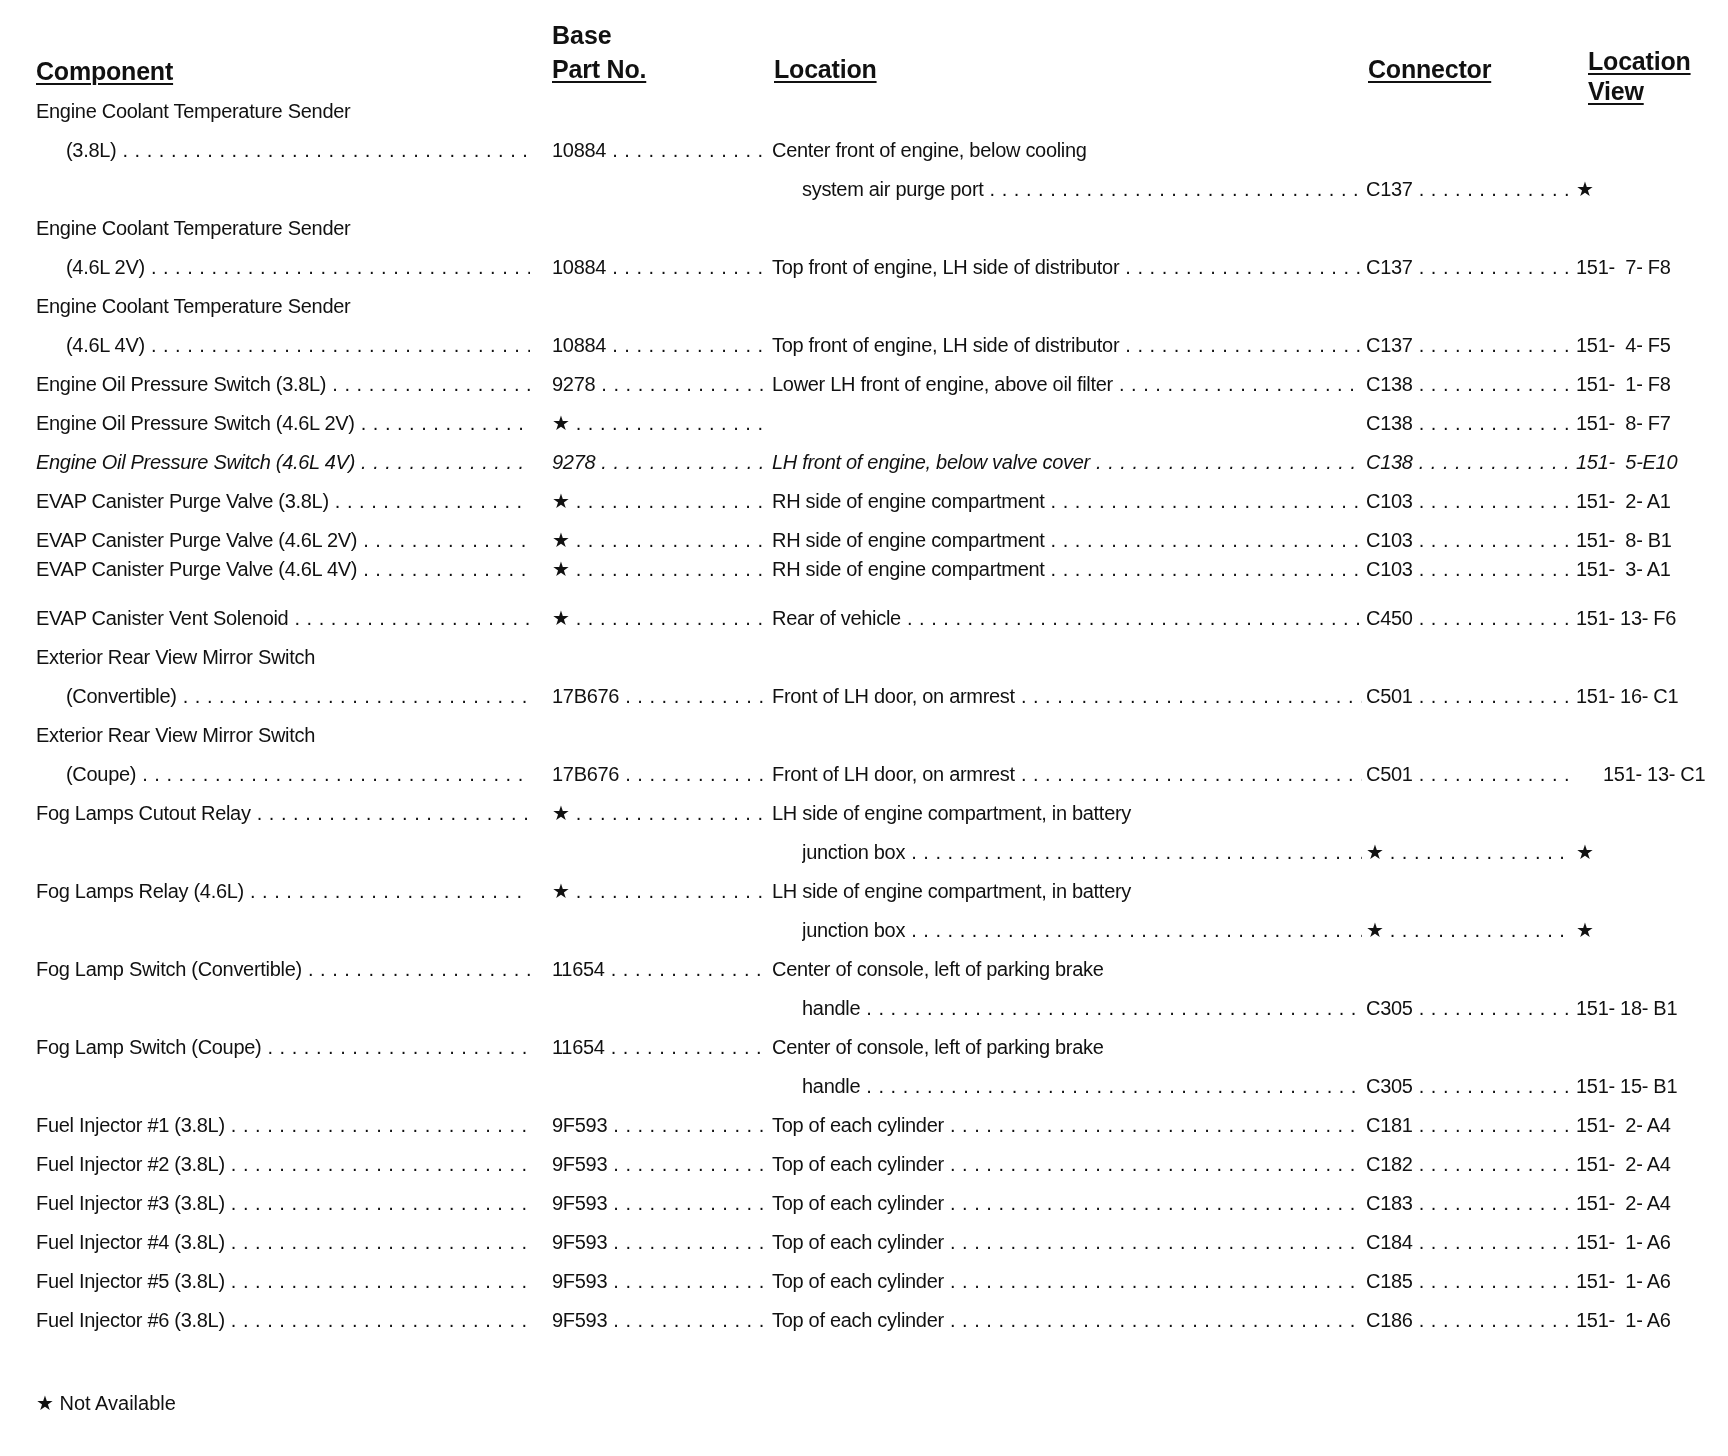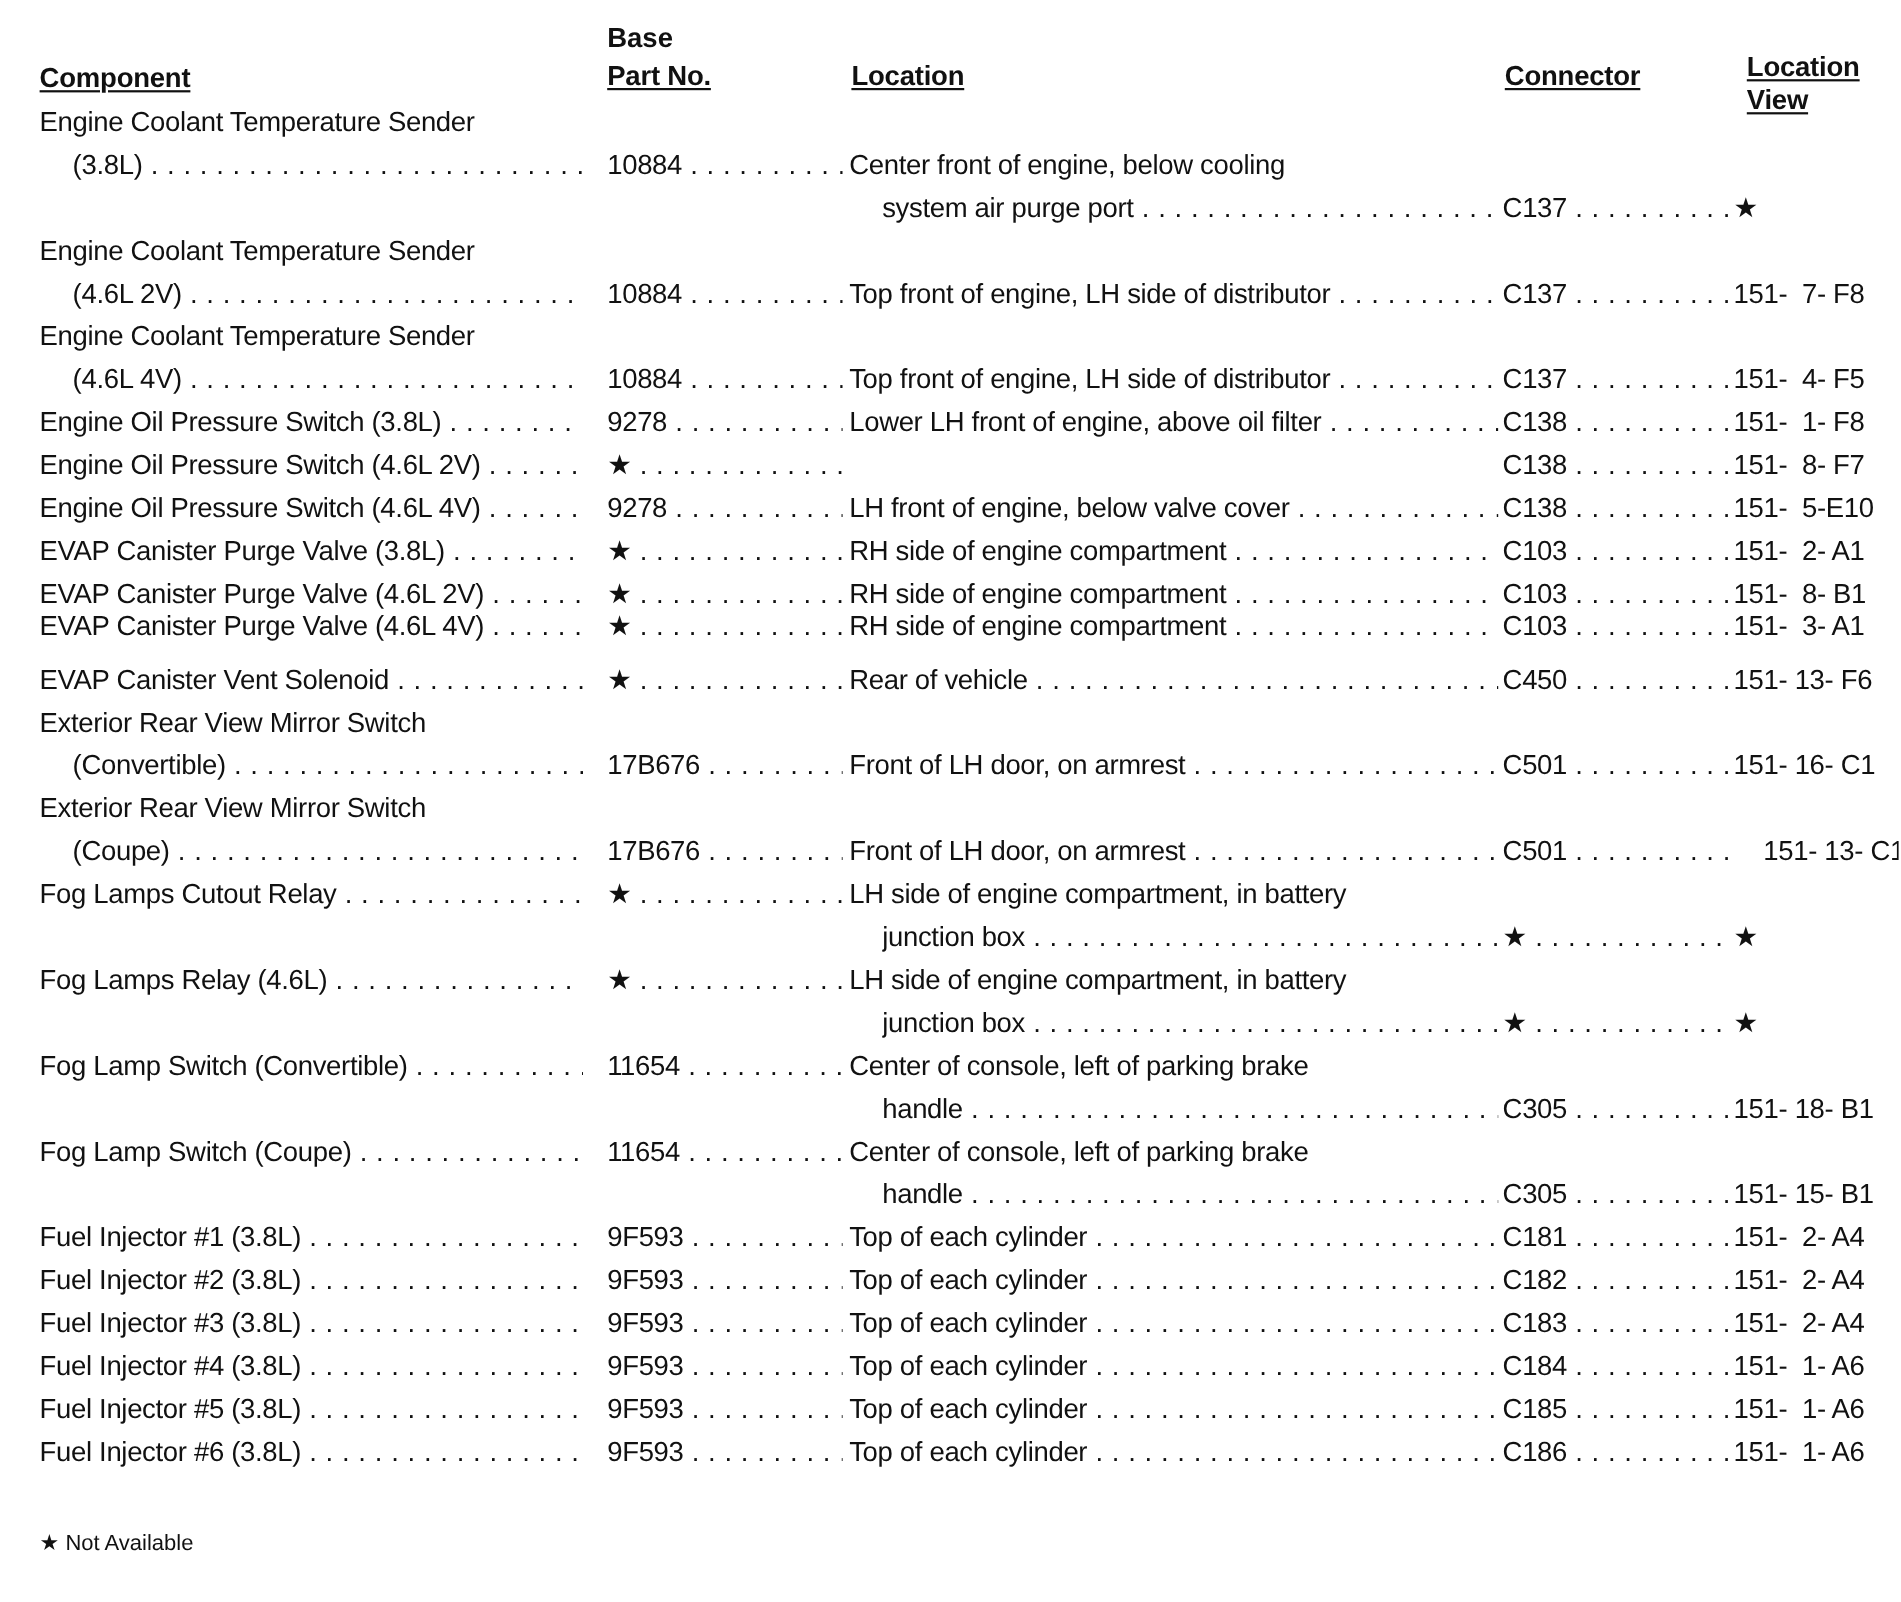--- a/index.html
+++ b/index.html
@@ -10,21 +10,21 @@
     font-size: 25px;
   }
   .hdr {
     position: absolute; font-weight: bold; text-decoration: underline;
     text-decoration-thickness: 2px; text-underline-offset: 3px;
     font-size: 25px; line-height: 30px; letter-spacing: -0.2px;
   }
   .hdr-plain { position: absolute; font-weight: bold; font-size: 25px; line-height: 30px; }
   .line {
     position: absolute; left: 0; width: 1728px; height: 39px;
-    font-size: 25px; line-height: 39px; white-space: nowrap;
+    font-size: 20px; line-height: 39px; white-space: nowrap;
     letter-spacing: -0.3px;
   }
   .cell { position: absolute; top: 0; white-space: nowrap; overflow: hidden; }
   .dots::after {
     content: " . . . . . . . . . . . . . . . . . . . . . . . . . . . . . . . . . . . . . . . . . . . . . . . . . . . . . . . . . . . . . . . . . . . . . . . .";
     letter-spacing: 0.5px;
   }
   .c-comp { left: 36px; width: 494px; }
   .c-comp-ind { left: 66px; width: 464px; }
   .c-part { left: 552px; width: 214px; }
@@ -92,21 +92,21 @@
       <div class="cell c-view"><span style="white-space: pre;">151-  1- F8</span></div>
     </div>
     <div></div>
     <div class="line" style="top: 404px;">
       <div class="cell c-comp dots"><span>Engine Oil Pressure Switch (4.6L 2V)</span></div>
       <div class="cell c-part dots"><span>★</span></div>
       <div class="cell c-conn dots"><span>C138</span></div>
       <div class="cell c-view"><span style="white-space: pre;">151-  8- F7</span></div>
     </div>
     <div></div>
-    <div class="line" style="top: 443px;">
+    <div class="line" style="top: 443px; font-style: italic;">
       <div class="cell c-comp dots"><span>Engine Oil Pressure Switch (4.6L 4V)</span></div>
       <div class="cell c-part dots"><span>9278</span></div>
       <div class="cell c-loc dots"><span>LH front of engine, below valve cover</span></div>
       <div class="cell c-conn dots"><span>C138</span></div>
       <div class="cell c-view"><span style="white-space: pre;">151-  5-E10</span></div>
     </div>
     <div></div>
     <div class="line" style="top: 482px;">
       <div class="cell c-comp dots"><span>EVAP Canister Purge Valve (3.8L)</span></div>
       <div class="cell c-part dots"><span>★</span></div>

